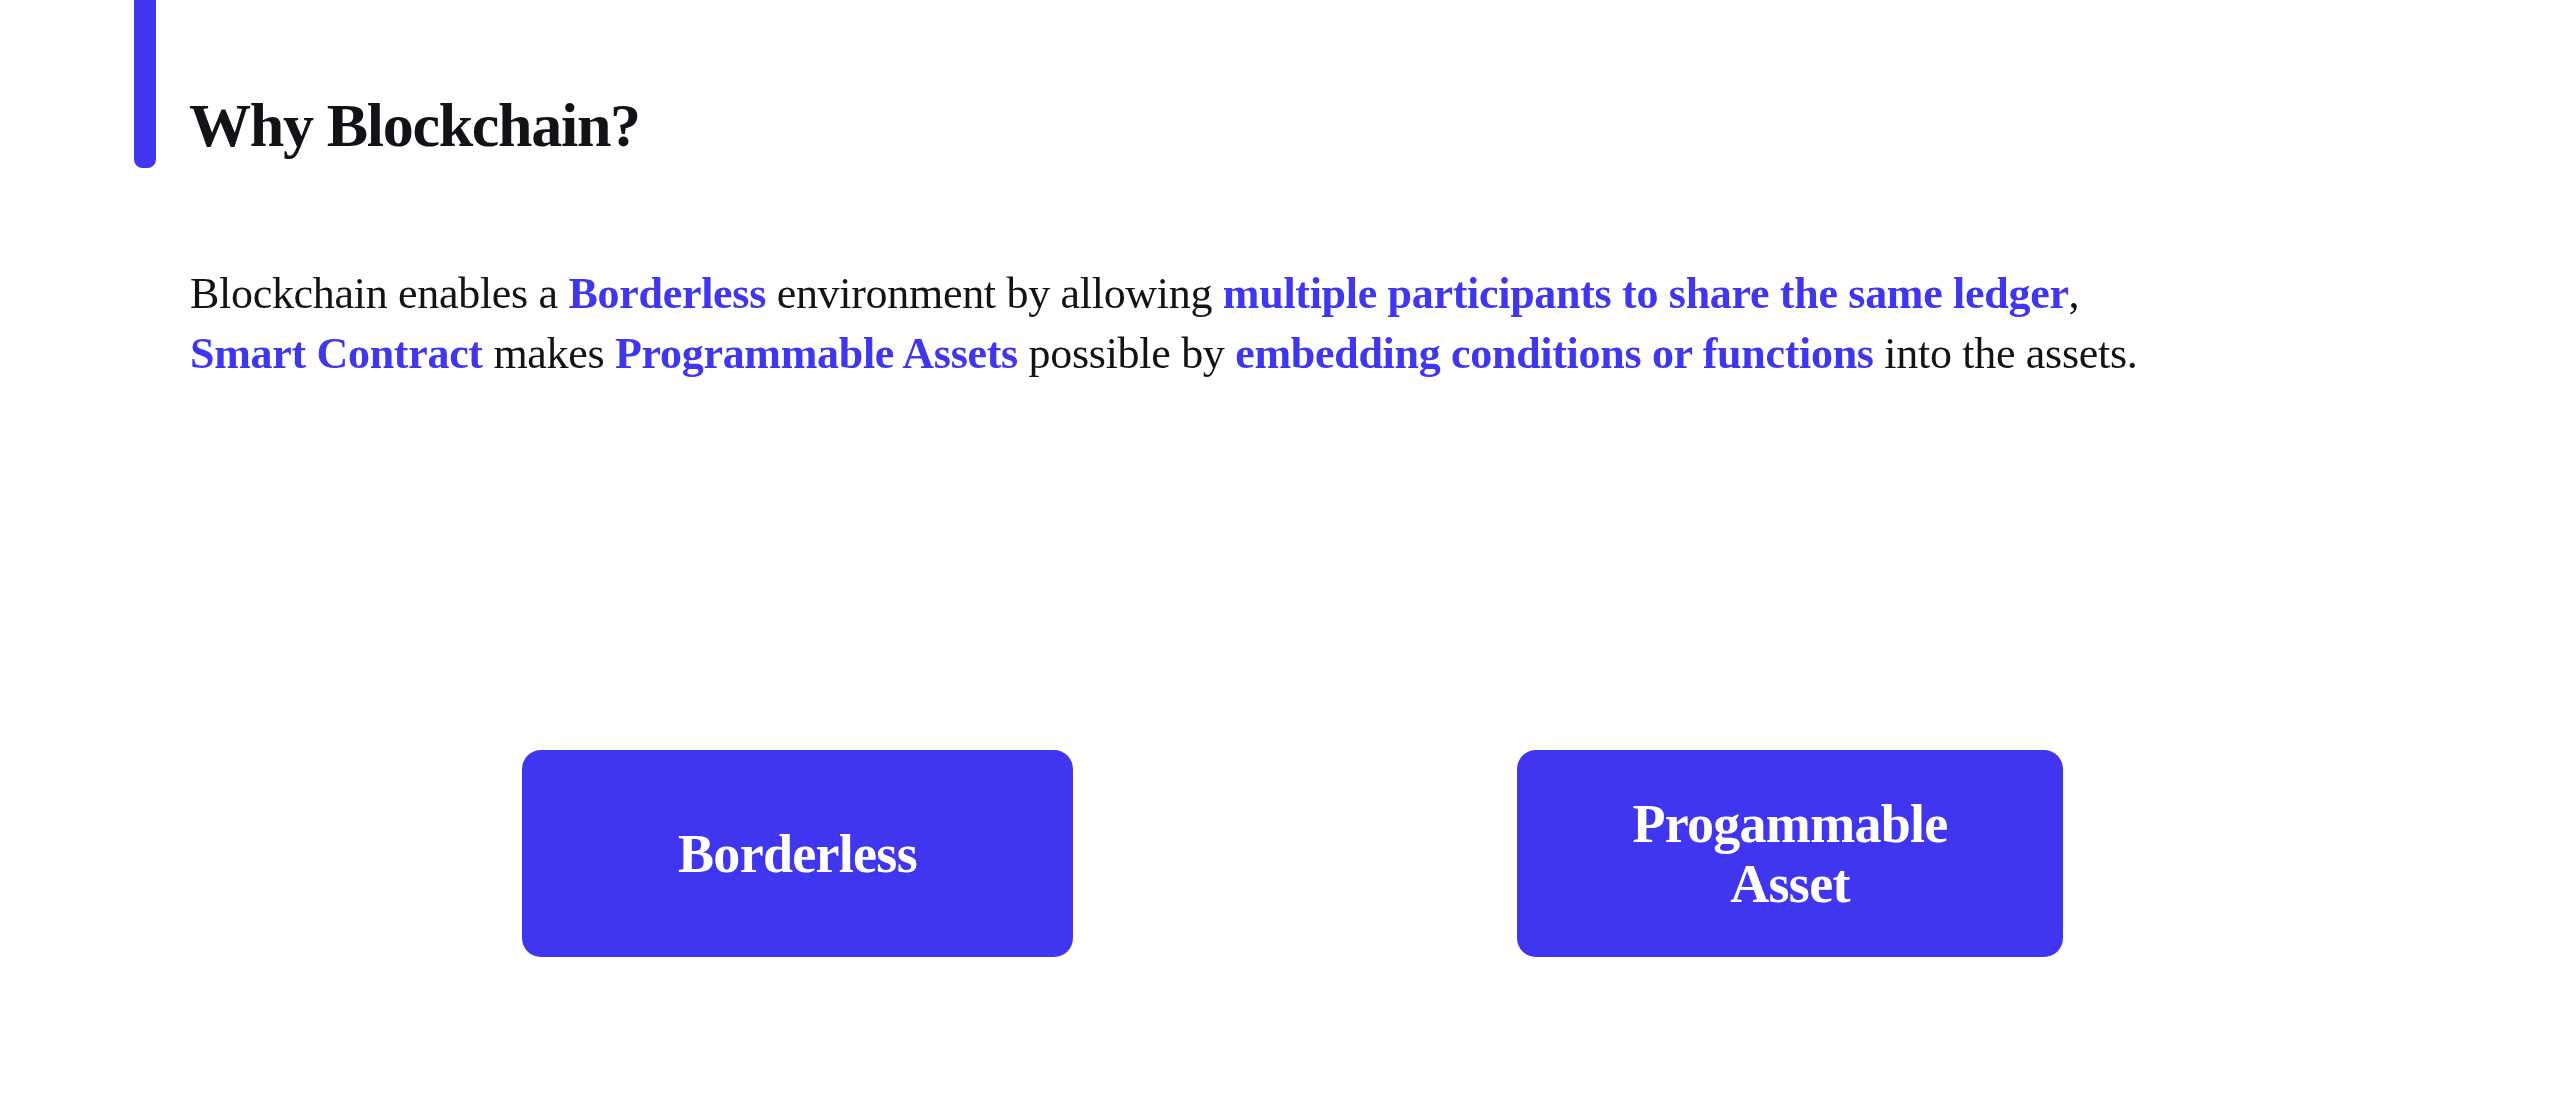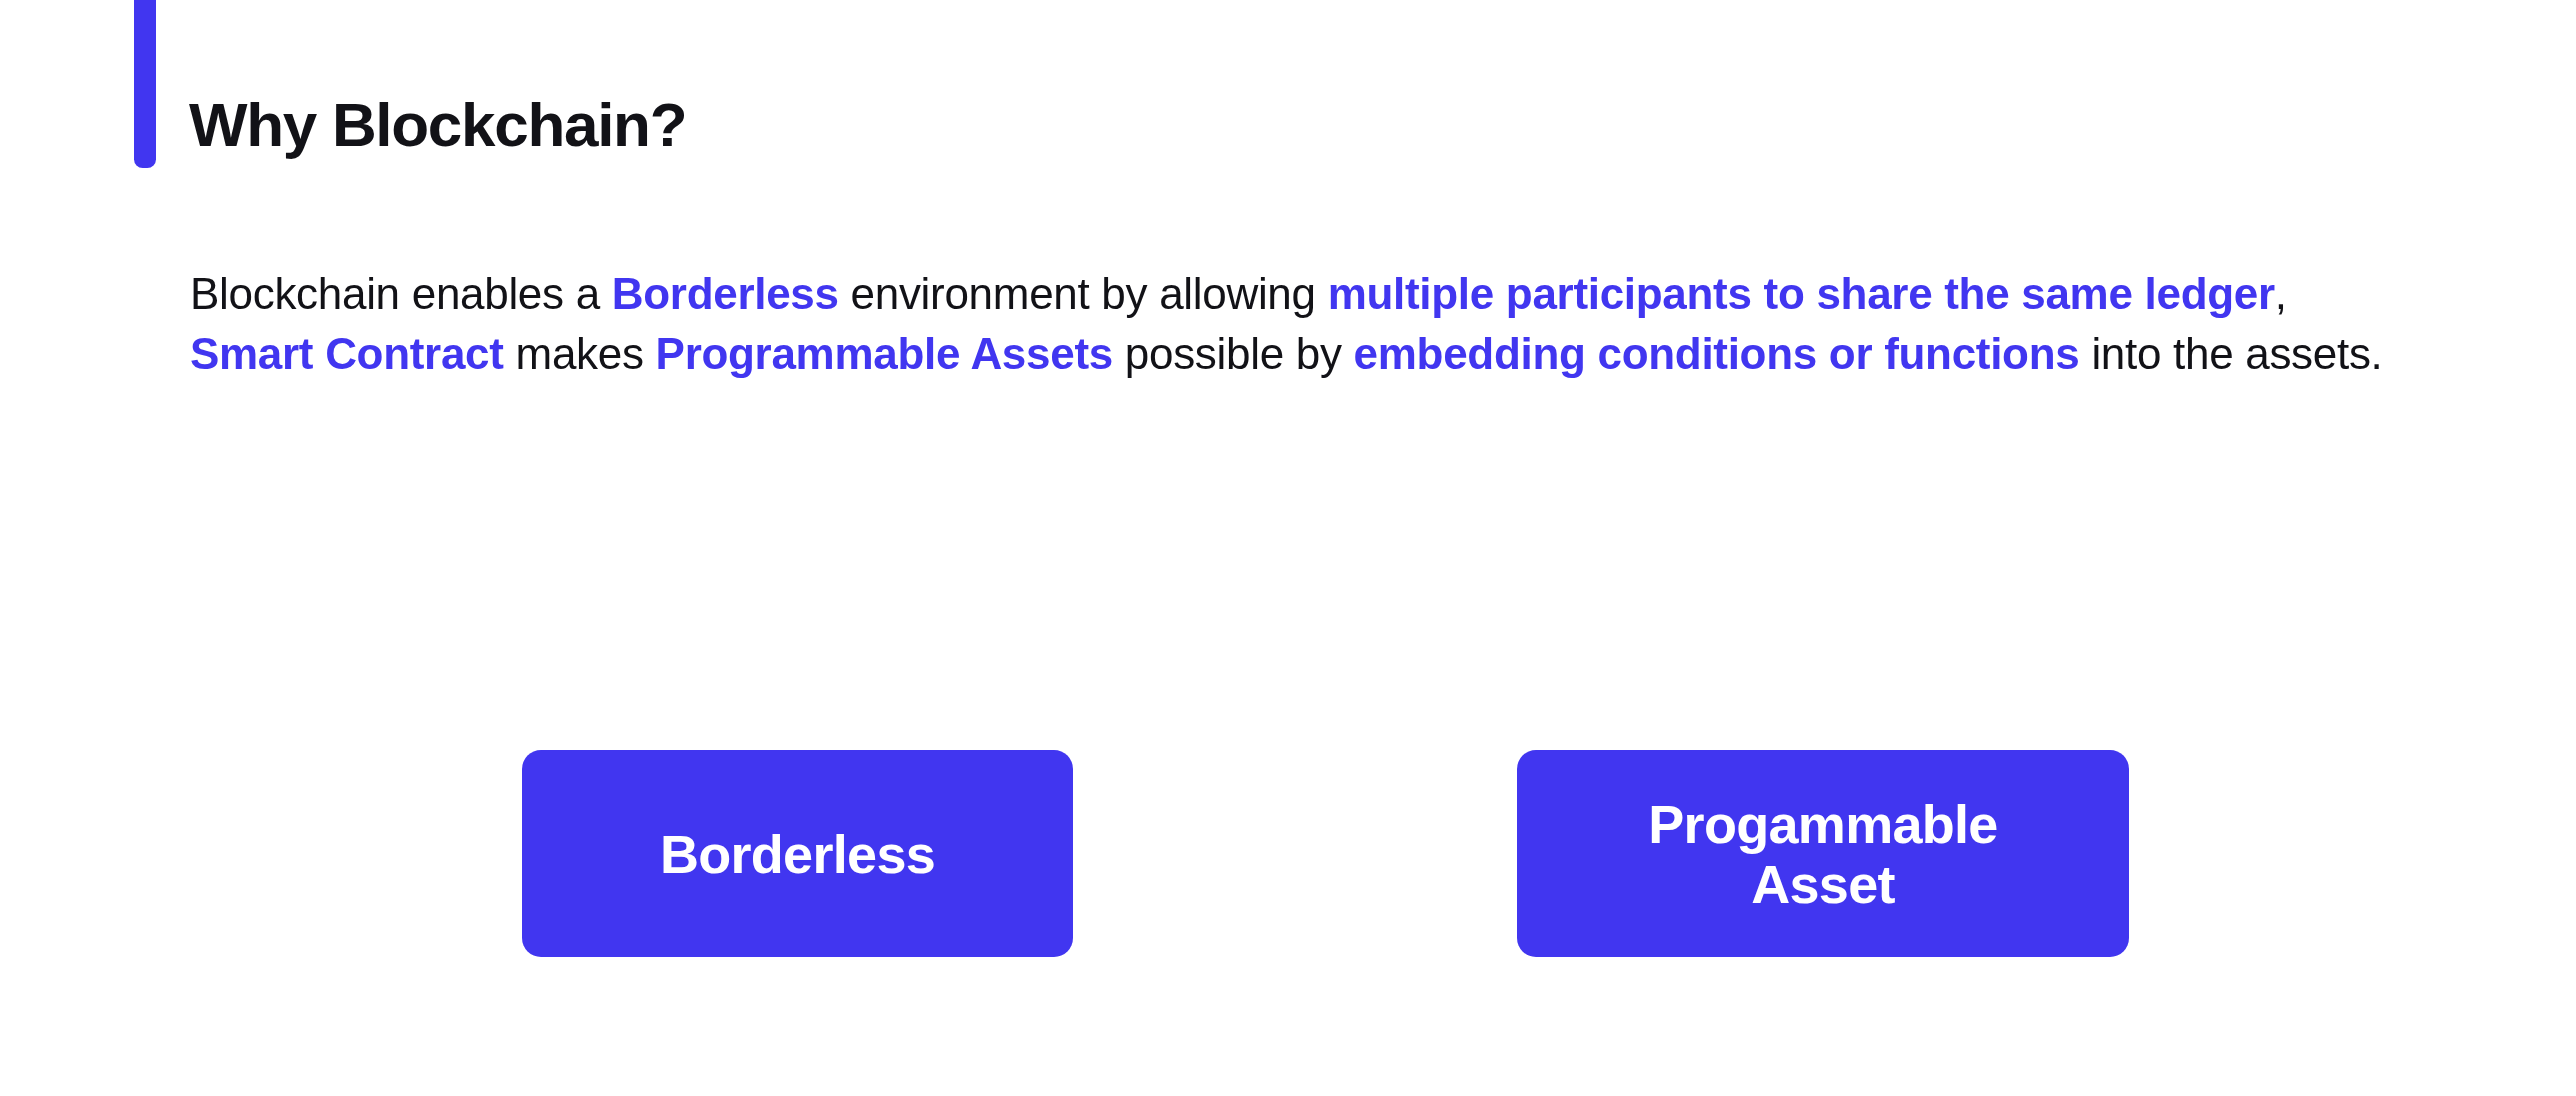--- a/index.html
+++ b/index.html
@@ -1,21 +1,21 @@
 <!DOCTYPE html>
 <html style="--accent: #4136F0; --text-dark: #121217; --box-text: #FFFFFF; --bg: #FFFFFF;font-size:10.7px"><head>
 <meta charset="utf-8">
 <style>
   :root{
     --accent:#4136F0;
     --text-dark:#121217;
     --box-text:#FFFFFF;
     --bg:#FFFFFF;
   }
-  *{margin:0;padding:0;box-sizing:border-box;}
+  *{margin:0;padding:0;box-sizing:border-box;font-family:Liberation Serif, serif;}
   html,body{background:var(--bg);}
   body{
     font-family:"Liberation Sans","DejaVu Sans",sans-serif;
     width:2576px;height:1097px;position:relative;overflow:hidden;
   }
   .slide{
     position:absolute;inset:0;background:var(--bg);
   }
   .accent-bar{
     position:absolute;left:134px;top:0;width:21.5px;height:168px;
@@ -37,21 +37,21 @@
     color:var(--accent);font-weight:700;
   }
   .box-row{position:absolute;left:0;top:0;width:100%;height:100%;}
   .concept-box{
     position:absolute;top:750px;height:207px;
     background:var(--accent);border-radius:19px;
     display:flex;align-items:center;justify-content:center;
     text-align:center;
   }
   .concept-box.left{left:522px;width:551px;}
-  .concept-box.right{left:1517px;width:612px;}
+  .concept-box.right{left:1517px;width:546px;}
   .box-label{
     color:var(--box-text);font-weight:700;
     font-size:54px;line-height:60px;letter-spacing:-0.7px;
   }
 </style>
 </head>
 <body>
 
 <div class="slide">
 

